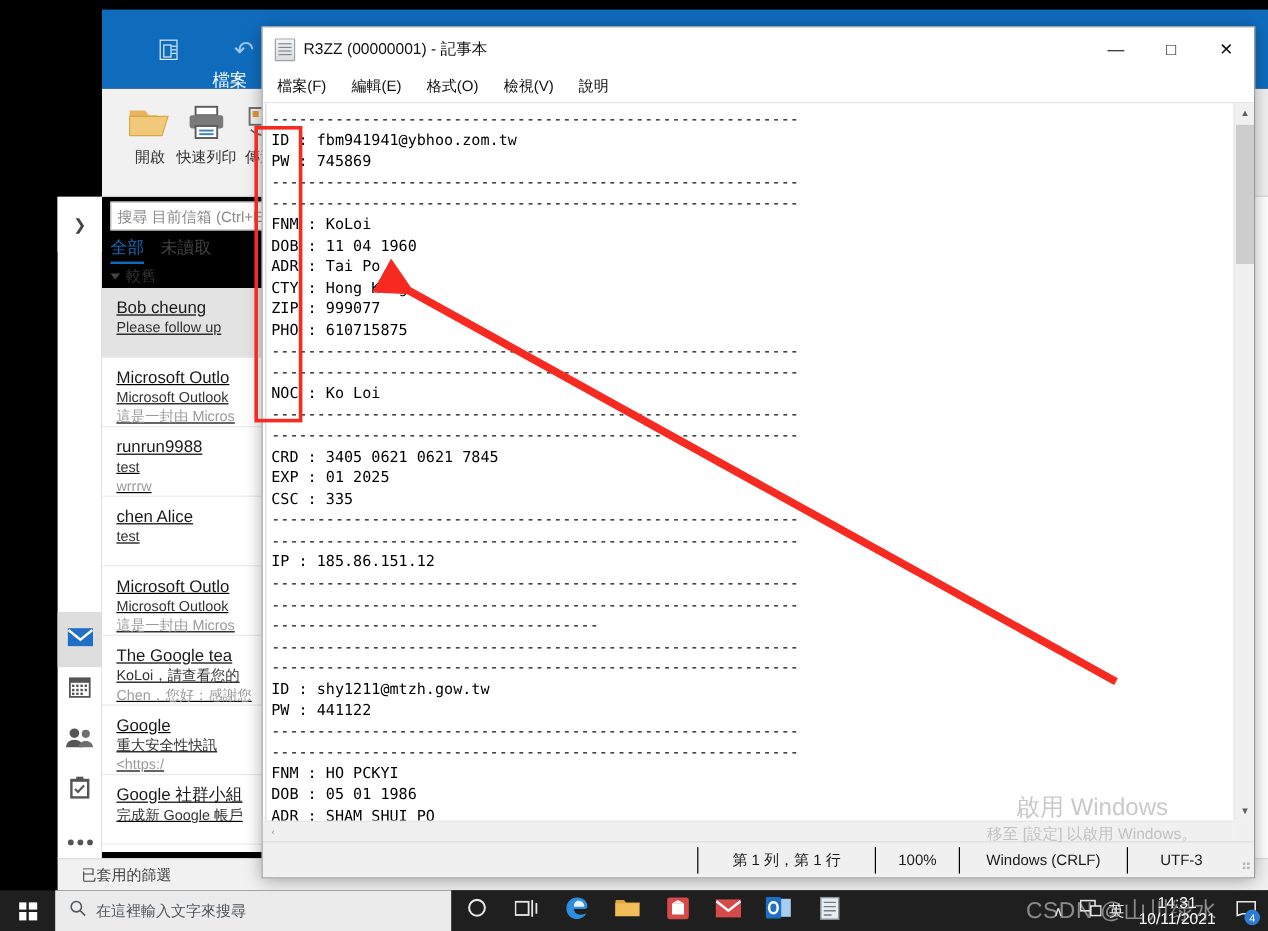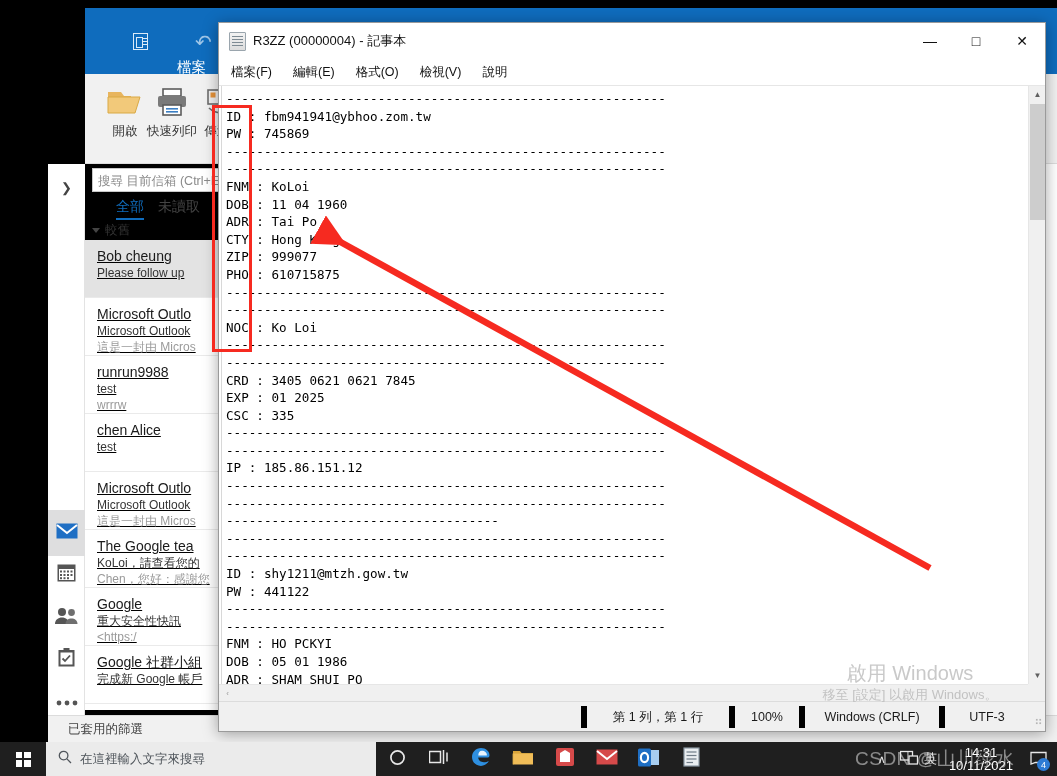--- a/index.html
+++ b/index.html
@@ -101,21 +101,21 @@
   .ol-search {
     position: absolute; left: 92px; top: 168px; width: 128px; height: 24px;
     background: #fff; border: 1px solid #c8c8c8;
     font-size: 12.5px; color: #8a8a8a; padding: 4px 5px;
     white-space: nowrap; overflow: hidden;
   }
   .ol-filter-tabs {
     position: absolute; left: 92px; top: 198px; width: 128px;
     display: flex; gap: 14px; font-size: 14px;
   }
-  .ft-all { color: #0f6cbd; border-bottom: 2px solid #0f6cbd; padding-bottom: 2px; margin-left: 24px; }
+  .ft-all { color: #0f6cbd; border-bottom: 2px solid #0f6cbd; padding-bottom: 2px; }
   .ft-unread { color: #444; padding-bottom: 2px; }
 
   .ol-group-hd {
     position: absolute; left: 92px; top: 222px; width: 128px;
     font-size: 12.5px; color: #333; display: flex; align-items: center; gap: 5px;
   }
   .tri { width: 0; height: 0; border-left: 4px solid transparent;
          border-right: 4px solid transparent; border-top: 5px solid #444; }
 
   .maillist { position: absolute; left: 85px; top: 240px; width: 135px; height: 470px;
@@ -211,21 +211,21 @@
     position: absolute; right: 0; bottom: 0; width: 17px; height: 17px;
     background: #f0f0f0;
   }
   .np-status {
     position: absolute; left: 0; right: 0; bottom: 0; height: 30px;
     background: #f0f0f0; border-top: 1px solid #dcdcdc;
     display: flex; align-items: center; justify-content: flex-end;
   }
   .np-st-cell {
     font-size: 12.5px; color: #1a1a1a; text-align: center;
-    border-left: 6px solid #000000; height: 22px; line-height: 22px;
+    border-left: 1px solid #000000; height: 22px; line-height: 22px;
   }
   .np-st-grip {
     width: 16px; height: 22px; position: relative;
   }
   .np-st-grip:after {
     content: ""; position: absolute; right: 3px; bottom: 3px;
     width: 7px; height: 7px;
     background:
       radial-gradient(#b5b5b5 40%, transparent 41%) 0 0/3.5px 3.5px;
   }
@@ -506,21 +506,21 @@
 
     <div class="ol-statusbar">
       <span>已套用的篩選</span>
     </div>
   </div>
 
   <div id="notepad">
 
     <div class="np-title">
       <span class="np-icon"></span>
-      <span class="np-title-text">R3ZZ (00000004) - 記事本</span>
+      <span class="np-title-text">R3ZZ (00000001) - 記事本</span>
       <div class="np-ctrls">
         <div class="np-ctrl">—</div>
         <div class="np-ctrl">□</div>
         <div class="np-ctrl close">✕</div>
       </div>
     </div>
 
     <div class="np-menu">
       <span>檔案(F)</span>
       <span>編輯(E)</span>

